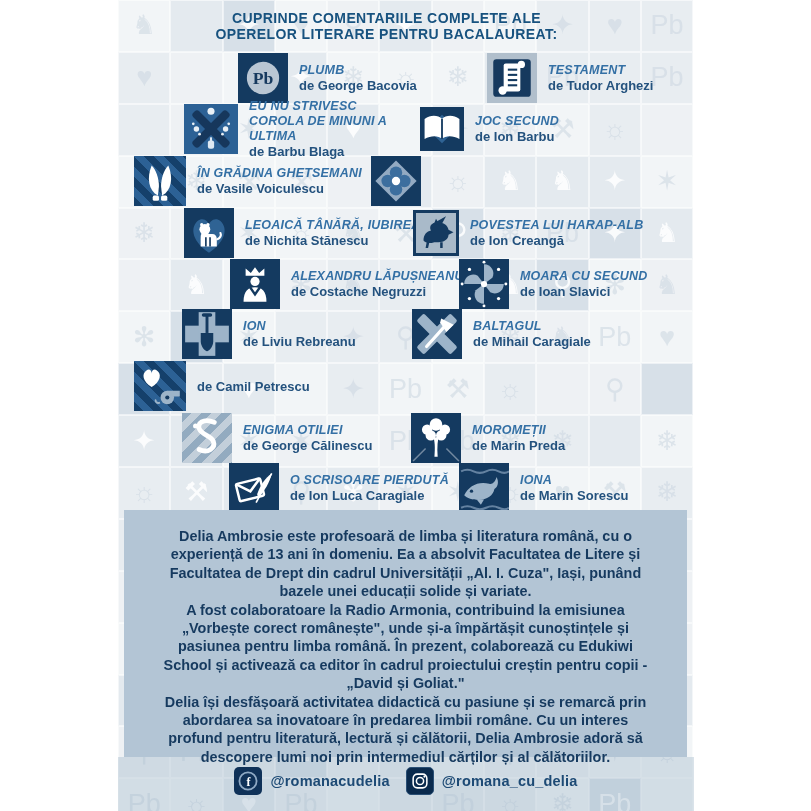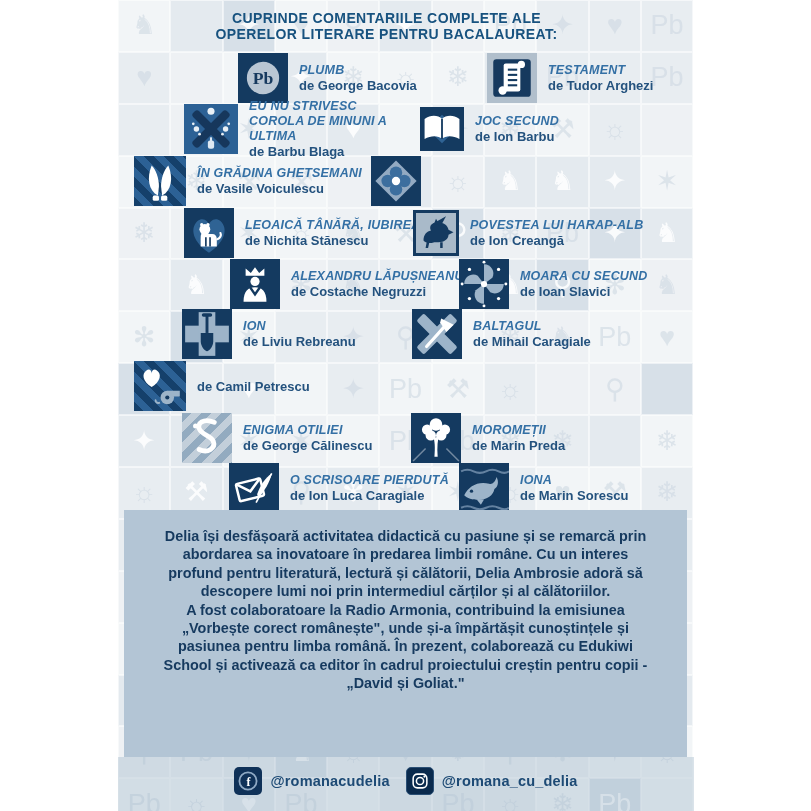--- a/index.html
+++ b/index.html
@@ -825,22 +825,23 @@
         <path d="M17 35 l4 5 l3 -5 Z" fill="#9db4c9"></path>
       </svg>
     </div>
     <div class="wtext">
         <div class="wtitle">IONA</div>
       <div class="wauthor">de Marin Sorescu</div>
       </div>
   </div>
 
   <div class="bio">
+    <p>Delia Ambrosie este profesoară de limba și literatura română, cu o experiență de 13 ani în domeniu. Ea a absolvit Facultatea de Litere și Facultatea de Drept din cadrul Universității „Al. I. Cuza", Iași, punând bazele unei educații solide și variate.</p>
+    <p>A fost colaboratoare la Radio Armonia, contribuind la emisiunea „Vorbește corect românește", unde și-a împărtășit cunoștințele și pasiunea pentru limba română. În prezent, colaborează cu Edukiwi School și activează ca editor în cadrul proiectului creștin pentru copii - „David și Goliat."</p>
     <p>Delia își desfășoară activitatea didactică cu pasiune și se remarcă prin abordarea sa inovatoare în predarea limbii române. Cu un interes profund pentru literatură, lectură și călătorii, Delia Ambrosie adoră să descopere lumi noi prin intermediul cărților și al călătoriilor.</p>
-    <p>A fost colaboratoare la Radio Armonia, contribuind la emisiunea „Vorbește corect românește", unde și-a împărtășit cunoștințele și pasiunea pentru limba română. În prezent, colaborează cu Edukiwi School și activează ca editor în cadrul proiectului creștin pentru copii - „David și Goliat."</p>
   </div>
 
   <div class="social">
     <div class="social-item">
       <div class="s-tile s-fb">
         <svg viewBox="0 0 24 24">
             <circle cx="12" cy="12" r="8.6" fill="none" stroke="#8fa9c4" stroke-width="1.8"></circle>
           <text x="12.6" y="16.6" text-anchor="middle" font-family="Liberation Serif,serif" font-weight="bold" font-size="12" fill="#fff">f</text>
           </svg>
       </div>

